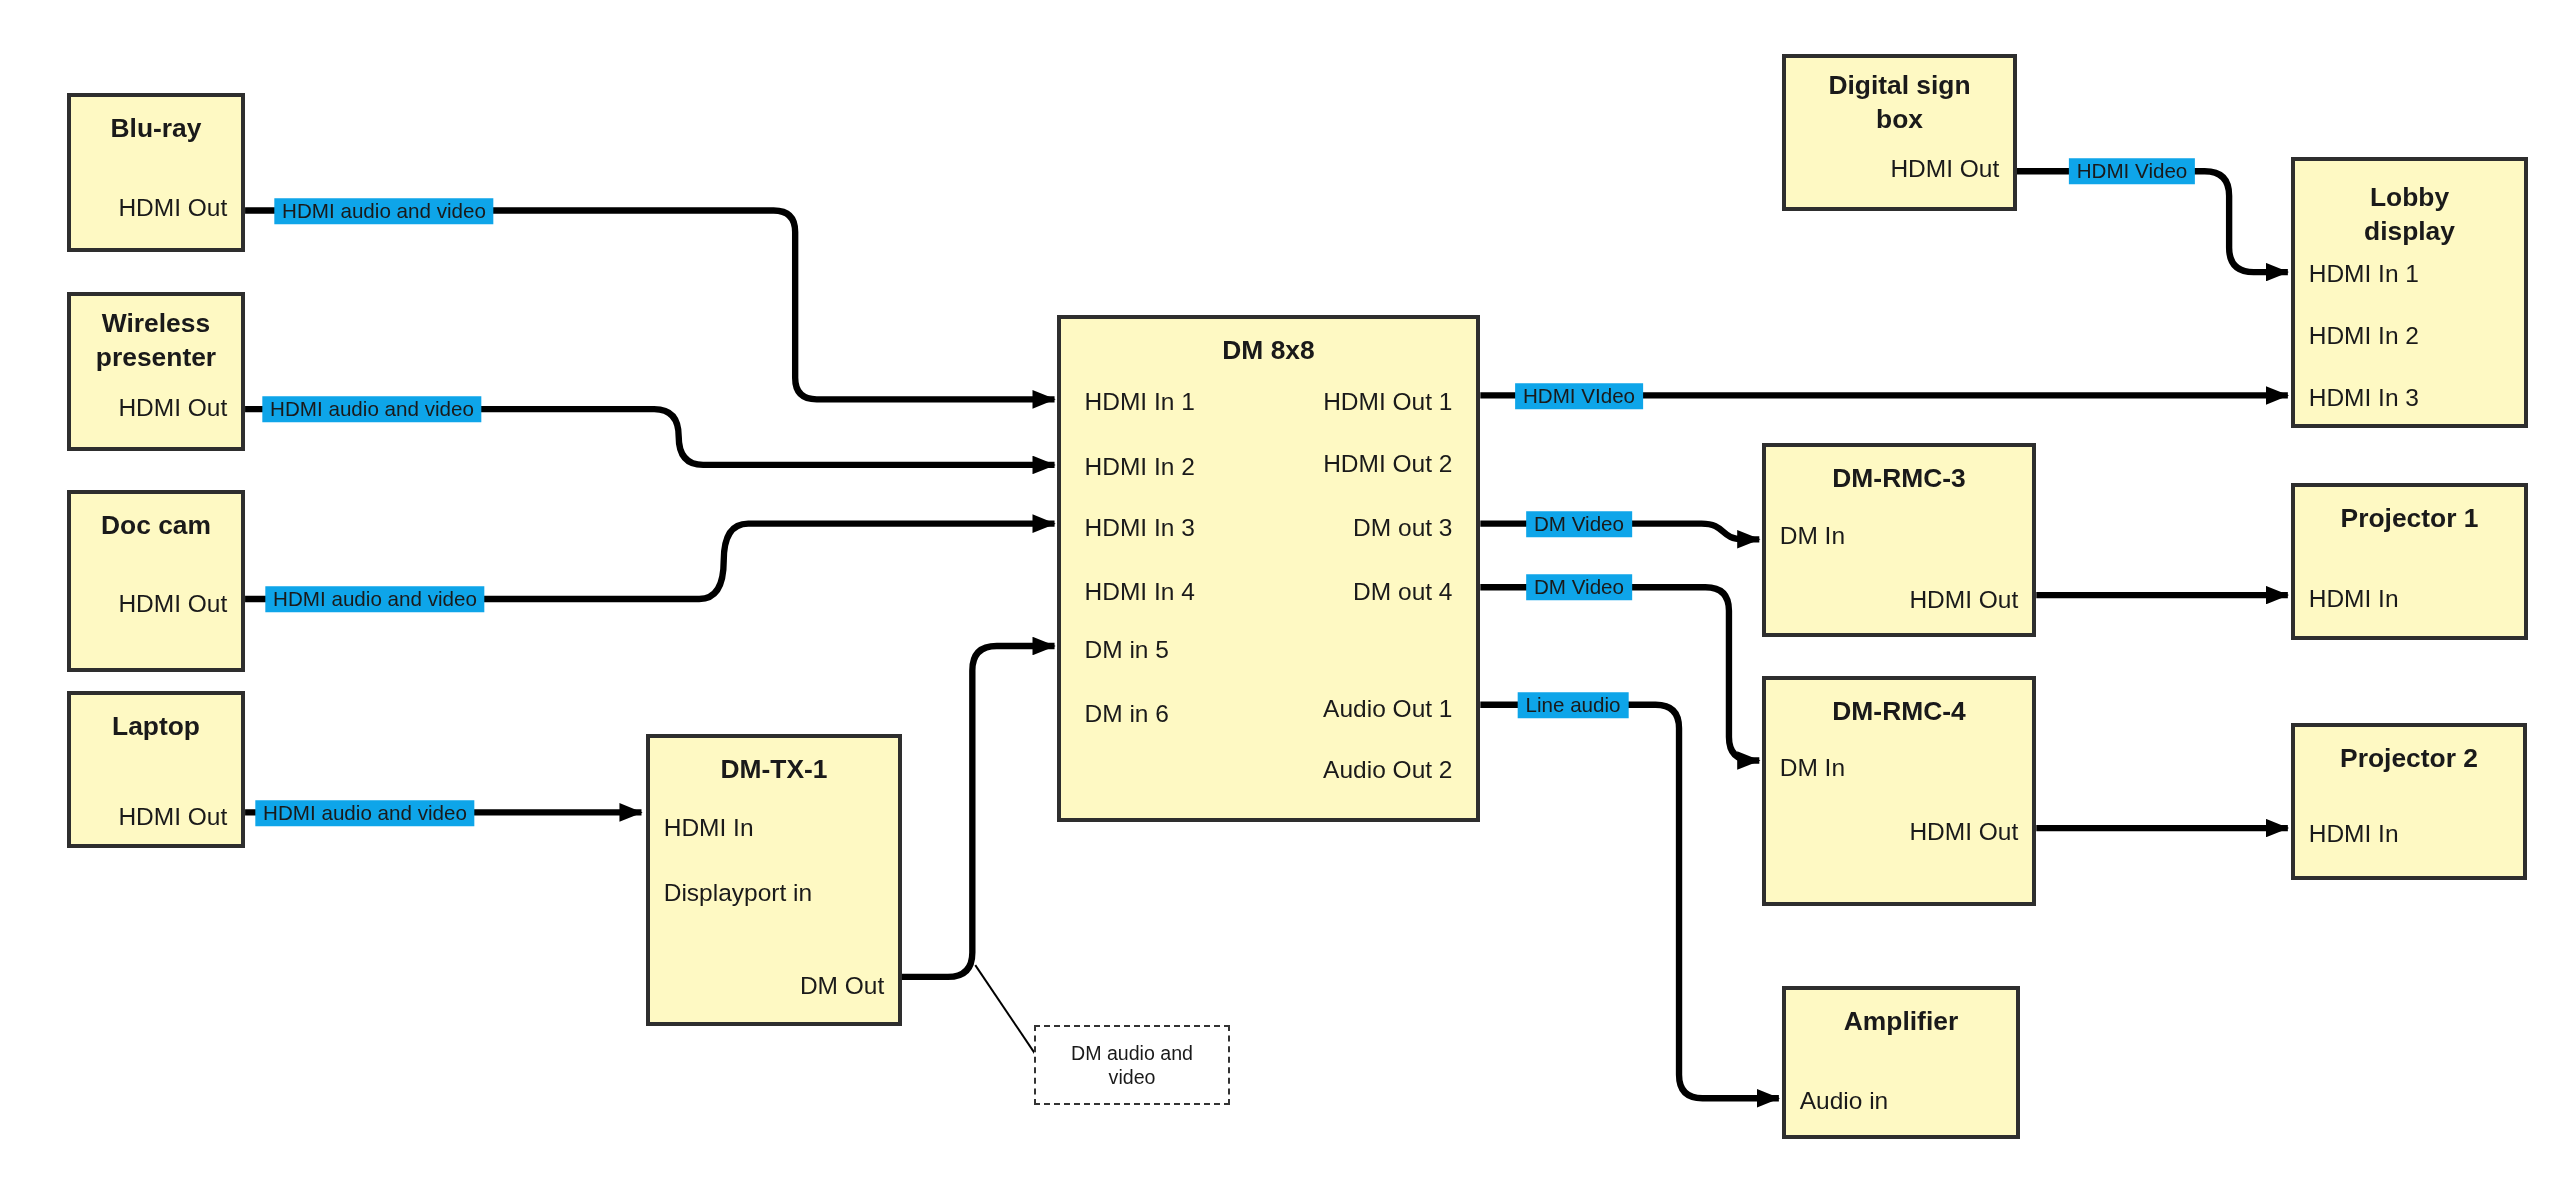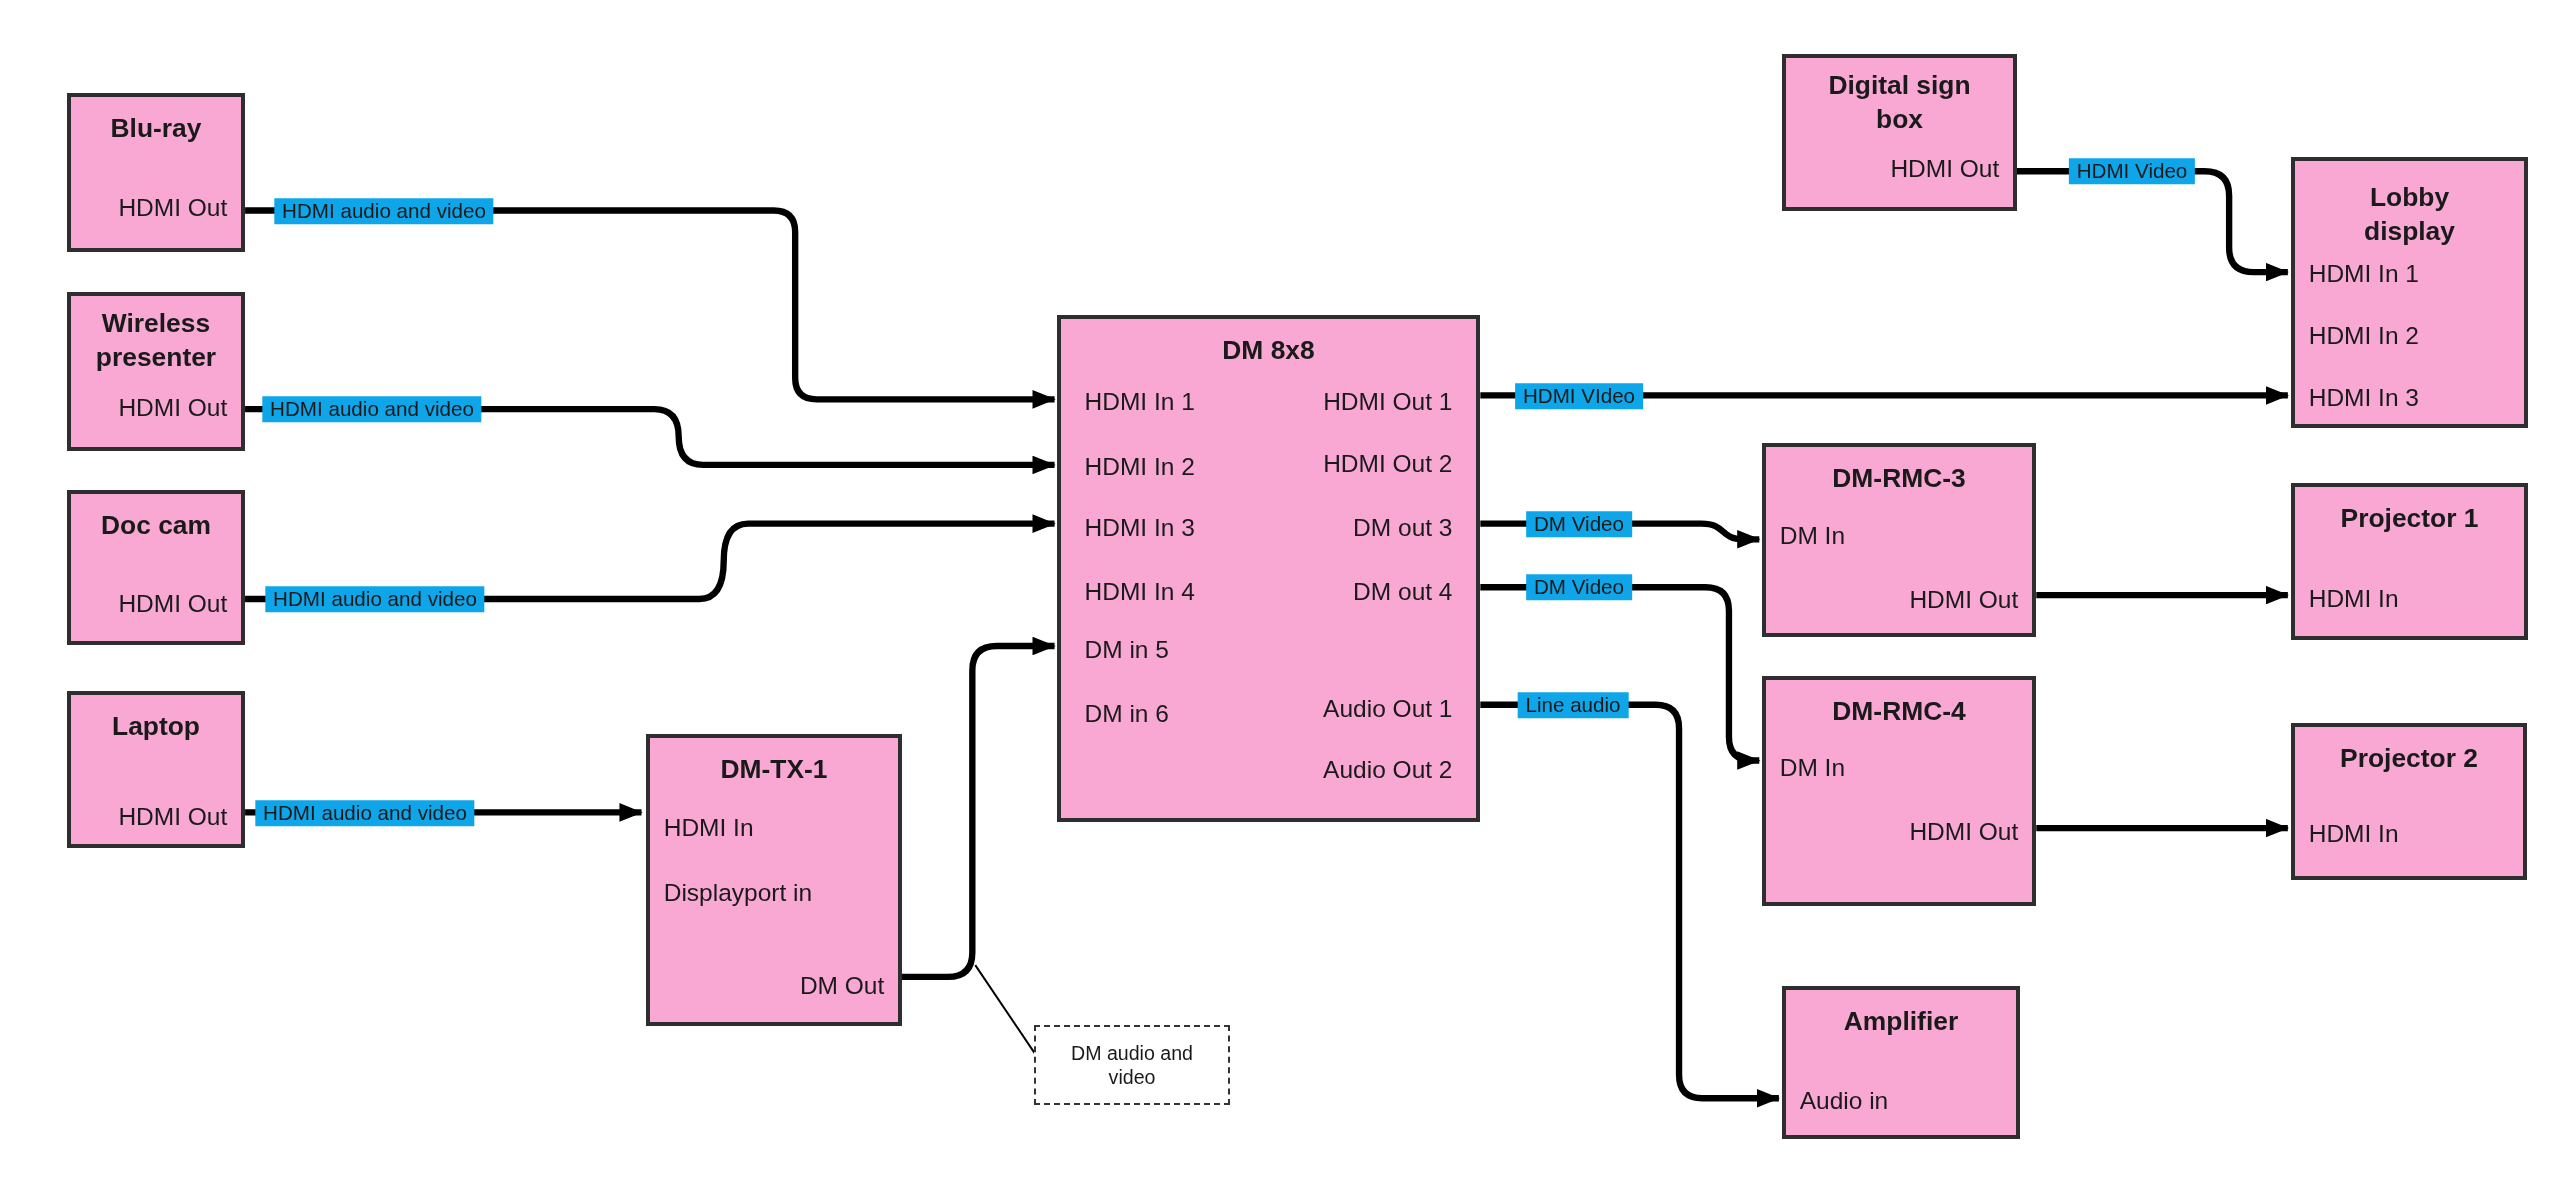--- a/index.html
+++ b/index.html
@@ -14,21 +14,21 @@
   }
   svg.wires {
     position: absolute;
     left: 0; top: 0;
     z-index: 1;
   }
   .node {
     position: absolute;
     box-sizing: border-box;
     border: 4.9px solid #2e2e2e;
-    background: #f9a8d4;
+    background: #fef9c3;
     z-index: 2;
   }
   .node-title {
     display: block;
     text-align: center;
     padding-top: 13.7px;
     font-weight: bold;
     font-size: 26.4px;
     line-height: 34px;
     white-space: pre-line;
@@ -98,21 +98,21 @@
     <span class="node-title">Blu-ray</span>
     <span class="port" style="top:96px; right:13.7px;">HDMI Out</span>
   </div>
 
   <div class="node" style="left:67px; top:292px; width:178px; height:159px;">
     <span class="node-title" style="padding-top:9.8px;">Wireless
 presenter</span>
     <span class="port" style="top:97px; right:13.7px;">HDMI Out</span>
   </div>
 
-  <div class="node" style="left:67px; top:490px; width:178px; height:155px;">
+  <div class="node" style="left:67px; top:490px; width:178px; height:182px;">
     <span class="node-title">Doc cam</span>
     <span class="port" style="top:95px; right:13.7px;">HDMI Out</span>
   </div>
 
   <div class="node" style="left:67px; top:691px; width:178px; height:157px;">
     <span class="node-title">Laptop</span>
     <span class="port" style="top:107px; right:13.7px;">HDMI Out</span>
   </div>
 
   <div class="node" style="left:646px; top:734px; width:256px; height:292px;">

